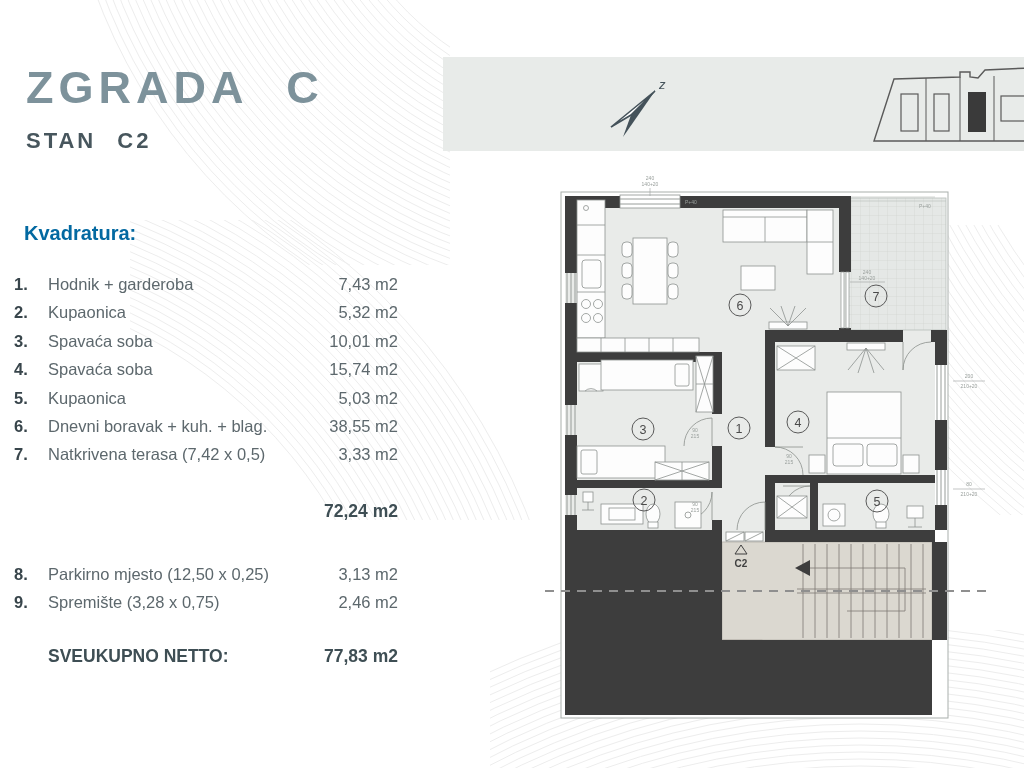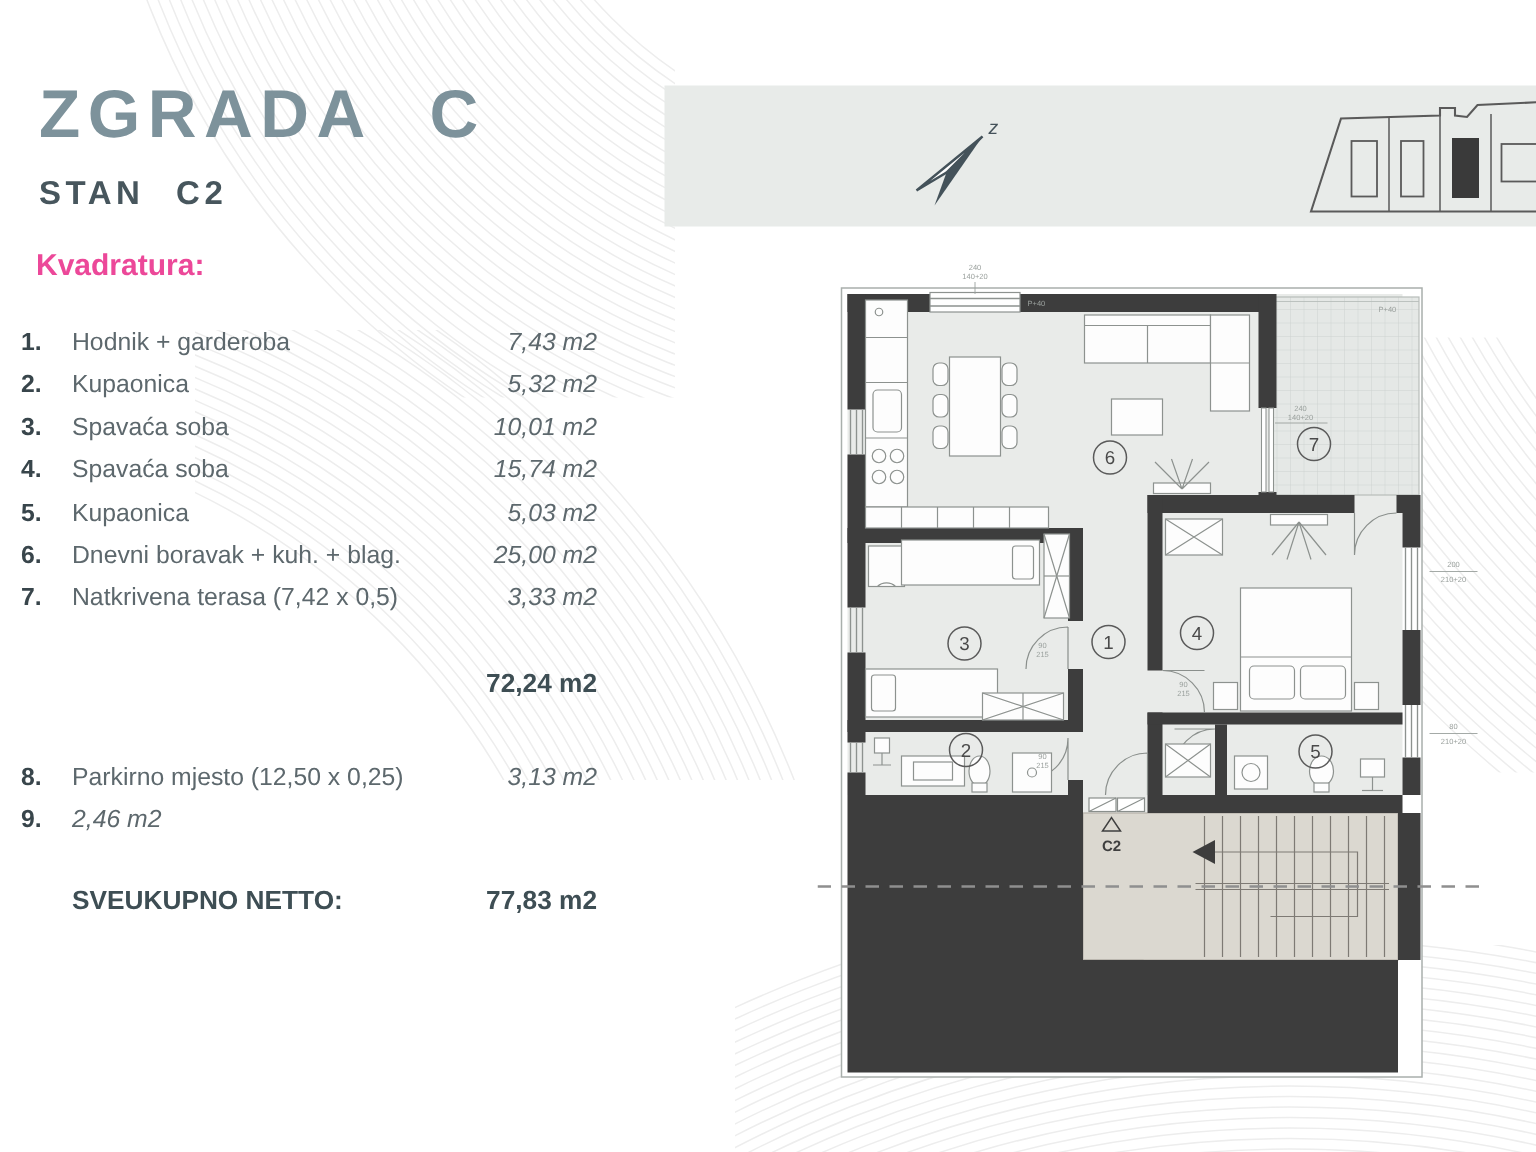--- a/index.html
+++ b/index.html
@@ -1,27 +1,27 @@
 <!DOCTYPE html>
 <html><head>
 <meta charset="utf-8">
 <style>
   html,body{margin:0;padding:0;width:1024px;height:768px;overflow:hidden;background:#fff;
     font-family:"Liberation Sans",sans-serif;position:relative}
   #waves{position:absolute;left:0;top:0;z-index:0}
   
-  .left-panel{position:absolute;left:14px;top:50px;width:384px;z-index:2;color:#5d686d}
+  .left-panel{position:absolute;left:14px;top:62px;width:384px;z-index:2;color:#5d686d}
   .t1{margin:0 0 0 12px;font-size:45px;font-weight:800;letter-spacing:5px;word-spacing:22px;color:#7d929b}
   .t2{margin:14px 0 0 12px;font-size:22px;font-weight:800;letter-spacing:3px;word-spacing:12px;color:#47565d}
-  .sec{margin:24px 0 0 10px;font-size:20px;font-weight:700;color:#ec4899}
+  .sec{margin:68px 0 0 10px;font-size:20px;font-weight:700;color:#0369a1}
   .rows{margin-top:30px}
   .row{display:grid;grid-template-columns:34px 1fr auto;align-items:baseline;height:28.4px;font-size:16.5px}
   .row .num{font-weight:700;color:#38454b}
   .row .nm{color:#5d686d}
-  .row .val{font-style:italic;color:#5d686d;text-align:left}
+  .row .val{color:#5d686d;text-align:center}
   .total{display:grid;grid-template-columns:34px 1fr auto;align-items:baseline;font-size:17.5px;font-weight:700;color:#3e4e54}
   .total .val{text-align:right;font-style:normal}
   .mt-net{margin-top:27px}
   .mt-extras{margin-top:43px}
   .mt-grand{margin-top:24px}
   
   .band{position:absolute;left:443px;top:57px;width:581px;height:94px;background:#e8ebe9;z-index:1}
   .band .lbl{position:absolute;left:24px;top:50%;transform:translateY(-50%);
     font-size:23px;font-weight:700;letter-spacing:1.5px;color:#3d4e55}
   .band svg{position:absolute}
@@ -204,21 +204,21 @@
       <span class="val">15,74 m2</span>
     </div>
     <div class="row">
       <span class="num">5.</span>
       <span class="nm">Kupaonica</span>
       <span class="val">5,03 m2</span>
     </div>
     <div class="row">
       <span class="num">6.</span>
       <span class="nm">Dnevni boravak + kuh. + blag.</span>
-      <span class="val">25,00 m2</span>
+      <span class="val">38,55 m2</span>
     </div>
     <div class="row">
       <span class="num">7.</span>
       <span class="nm">Natkrivena terasa (7,42 x 0,5)</span>
       <span class="val">3,33 m2</span>
     </div>
   </div>
 
   <div class="total mt-net">
     <span></span>
@@ -226,20 +226,21 @@
   </div>
 
   <div class="mt-extras">
     <div class="row">
       <span class="num">8.</span>
       <span class="nm">Parkirno mjesto (12,50 x 0,25)</span>
       <span class="val">3,13 m2</span>
     </div>
     <div class="row">
       <span class="num">9.</span>
+      <span class="nm">Spremište (3,28 x 0,75)</span>
       <span class="val">2,46 m2</span>
     </div>
   </div>
 
   <div class="total mt-grand">
     <span></span>
     <span>SVEUKUPNO NETTO:</span>
     <span class="val">77,83 m2</span>
   </div>
 </div>

